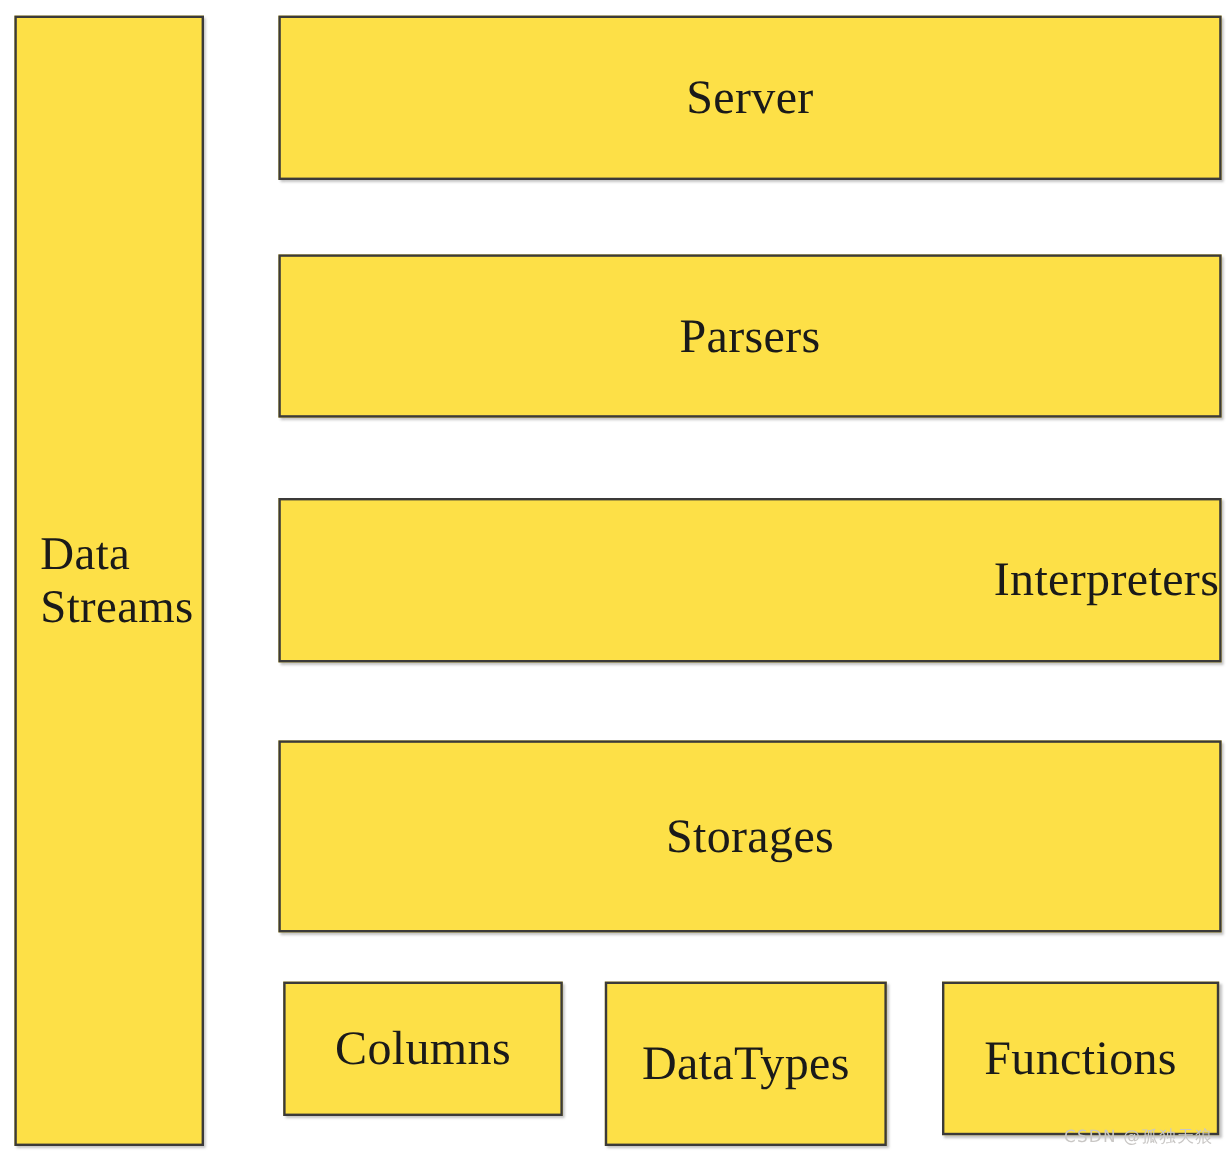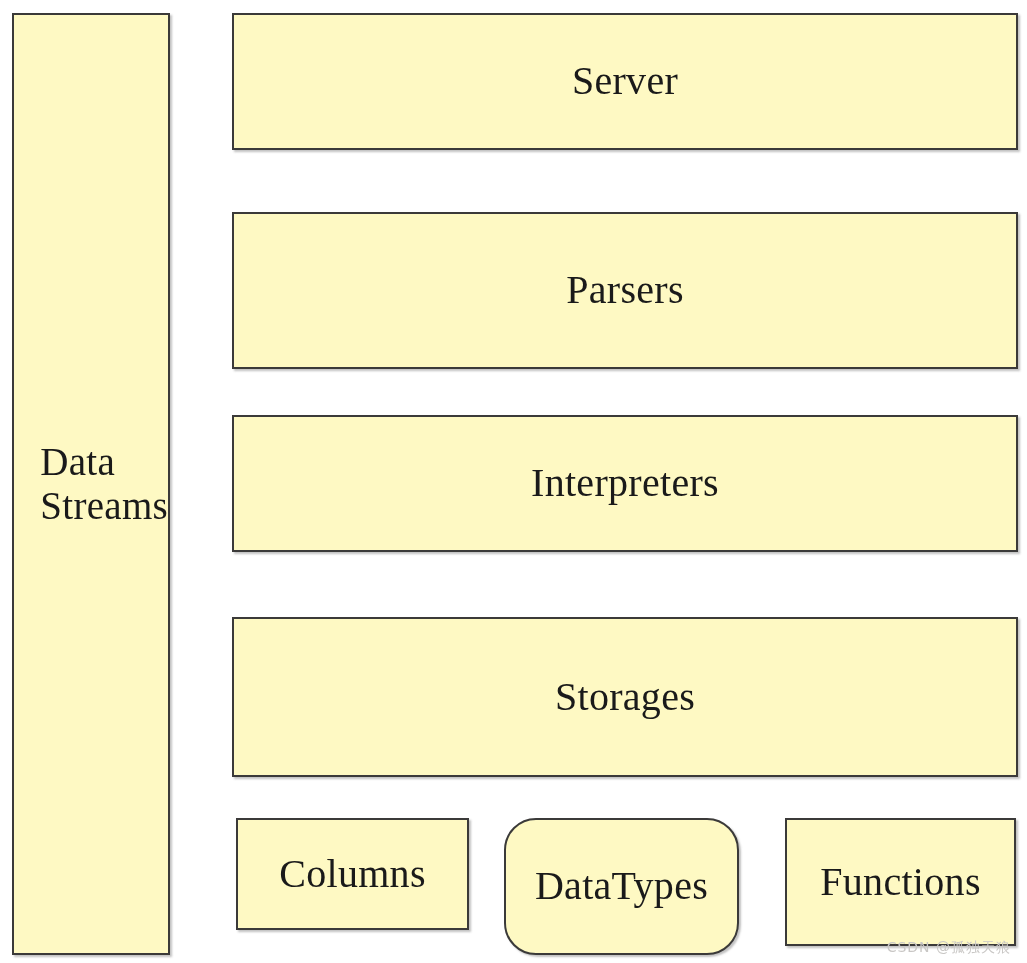--- a/index.html
+++ b/index.html
@@ -15,21 +15,21 @@
   #diagram {
     position: relative;
     width: 1027px;
     height: 963px;
     background: #ffffff;
     overflow: hidden;
   }
   .node {
     position: absolute;
     box-sizing: border-box;
-    background: #fef9c3;
+    background: #fde047;
     border: 2px solid #3b3a39;
     box-shadow: 2px 2px 2px rgba(120,120,120,0.45);
     display: flex;
     align-items: center;
     justify-content: center;
   }
   .node .node-label {
     font-size: 40px;
     line-height: 1.12;
     color: #1a1a1a;
@@ -37,66 +37,66 @@
     text-align: center;
     white-space: pre-line;
   }
   
   #node-data-streams {
     left: 12px;
     top: 13px;
     width: 158px;
     height: 942px;
     align-items: center;
-    justify-content: flex-end;
+    justify-content: center;
   }
   #node-data-streams .node-label {
     text-align: left;
     padding-left: 13px;
     font-size: 39px;
     line-height: 1.14;
   }
   
   #node-server {
     left: 232px;
     top: 13px;
     width: 786px;
     height: 137px;
   }
   #node-parsers {
     left: 232px;
     top: 212px;
     width: 786px;
-    height: 157px;
+    height: 136px;
   }
   #node-interpreters {
     left: 232px;
     top: 415px;
     width: 786px;
     height: 137px;
+    justify-content: flex-end;
   }
   #node-storages {
     left: 232px;
     top: 617px;
     width: 786px;
     height: 160px;
   }
   
   #node-columns {
     left: 236px;
     top: 818px;
     width: 233px;
     height: 112px;
   }
   #node-datatypes {
     left: 504px;
     top: 818px;
     width: 235px;
     height: 137px;
-    border-radius: 32px;
   }
   #node-functions {
     left: 785px;
     top: 818px;
     width: 231px;
     height: 128px;
   }
   #watermark {
     position: absolute;
     right: 16px;

